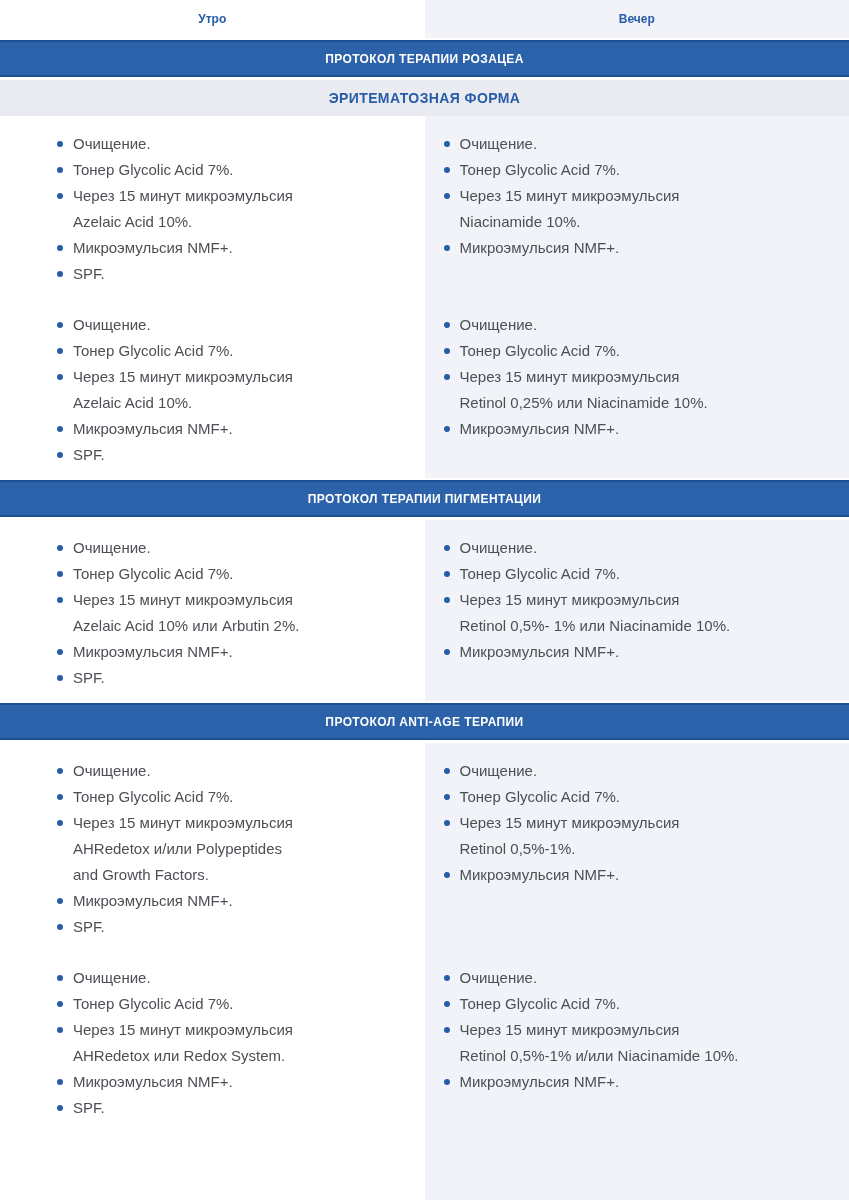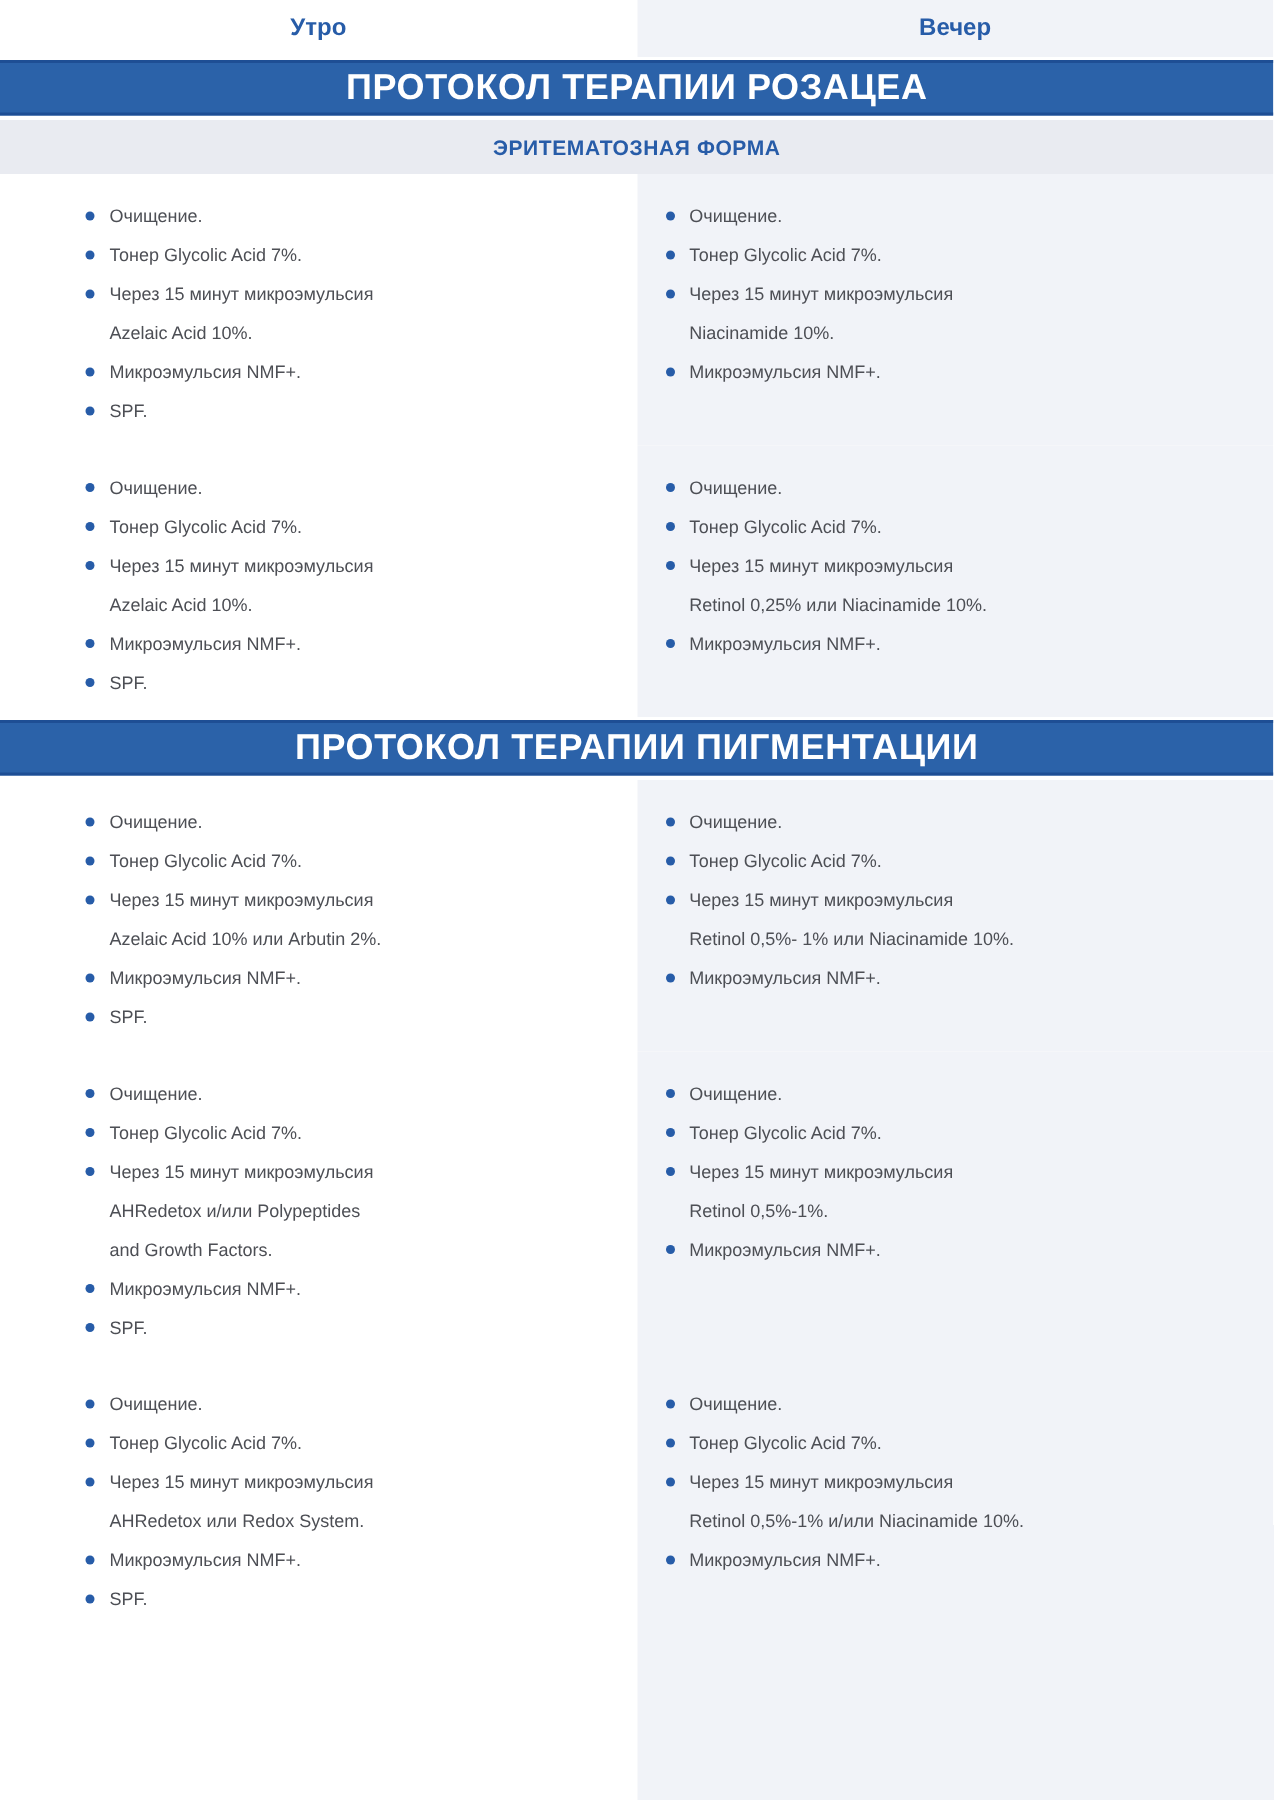--- a/index.html
+++ b/index.html
@@ -19,39 +19,39 @@
   .top-header {
     height: 38px;
     flex: 0 0 auto;
     display: grid;
     grid-template-columns: 1fr 1fr;
   }
   .top-header .cell {
     display: flex;
     align-items: center;
     justify-content: center;
-    font-size: 16px;
+    font-size: 12px;
     font-weight: bold;
     color: #275ca8;
   }
   .cell-evening { background: #f1f3f8; text-align: right; }
 
   
   .band-primary {
     height: 33px;
     flex: 0 0 auto;
     margin: 2px 0 3px;
     background: #2b62a9;
     border-top: 2px solid #1e4e94;
     border-bottom: 2px solid #1e4e94;
     color: #ffffff;
     display: flex;
     align-items: center;
     justify-content: center;
-    font-size: 24px;
+    font-size: 12px;
     font-weight: bold;
     letter-spacing: 0.4px;
   }
   .band-secondary {
     height: 36px;
     flex: 0 0 auto;
     background: #e9ebf1;
     color: #275ca8;
     display: flex;
     align-items: center;
@@ -82,21 +82,21 @@
   .content-row-5 { flex: 1 1 auto; }
 
   ul.proto-list {
     list-style: none;
     margin: 0;
     padding: 0;
   }
   ul.proto-list li {
     position: relative;
     padding-left: 17px;
-    font-size: 12px;
+    font-size: 15px;
     line-height: 26px;
     color: #4d4f55;
     white-space: pre-line;
   }
   ul.proto-list li::before {
     content: "";
     position: absolute;
     left: 1px;
     top: 10px;
     width: 6px;
@@ -180,20 +180,21 @@
       <ul class="proto-list">
           <li>Очищение.</li>
           <li>Тонер Glycolic Acid 7%.</li>
           <li>Через 15 минут микроэмульсия
 Retinol 0,5%- 1% или Niacinamide 10%.</li>
           <li>Микроэмульсия NMF+.</li>
         </ul>
     </div>
   </div>
 
+  <div class="band-primary">ПРОТОКОЛ ANTI-AGE ТЕРАПИИ</div>
 
   <div class="content content-row-4">
     <div class="col col-morning">
       <ul class="proto-list">
           <li>Очищение.</li>
           <li>Тонер Glycolic Acid 7%.</li>
           <li>Через 15 минут микроэмульсия
 AHRedetox и/или Polypeptides
 and Growth Factors.</li>
           <li>Микроэмульсия NMF+.</li>

